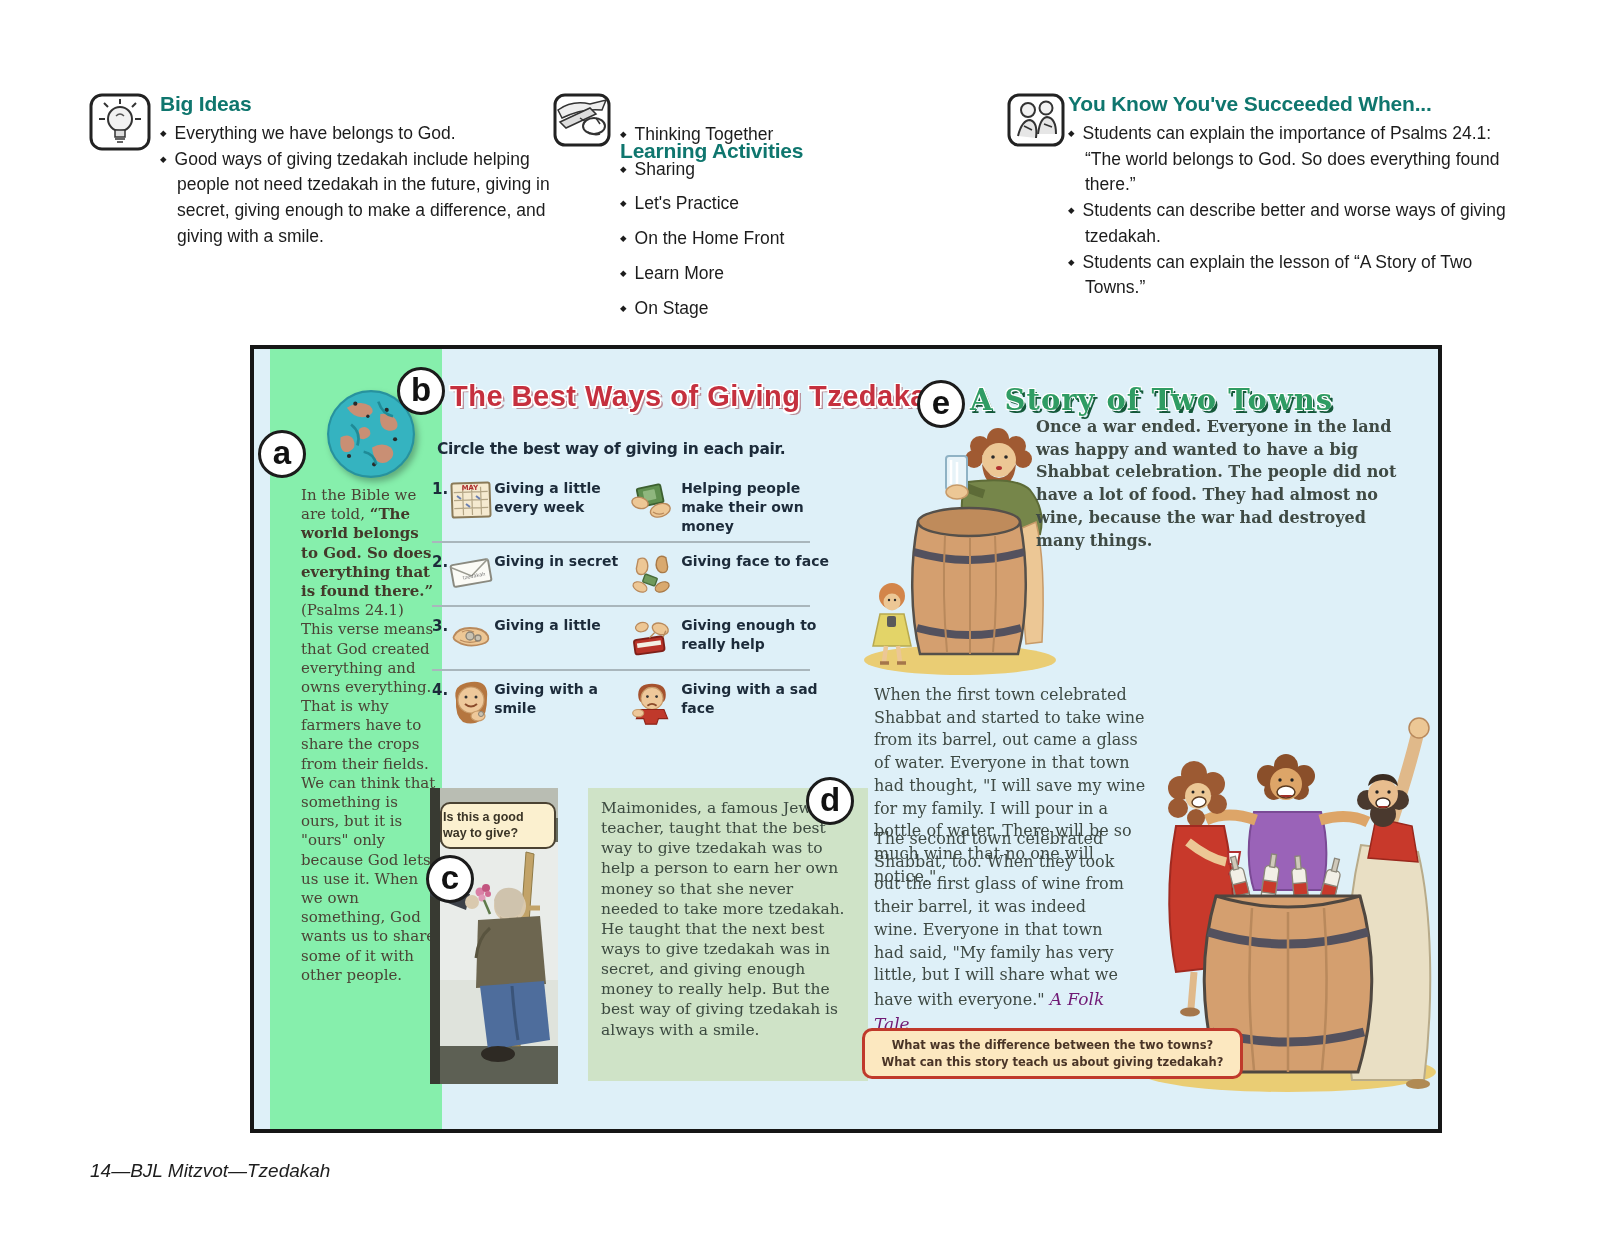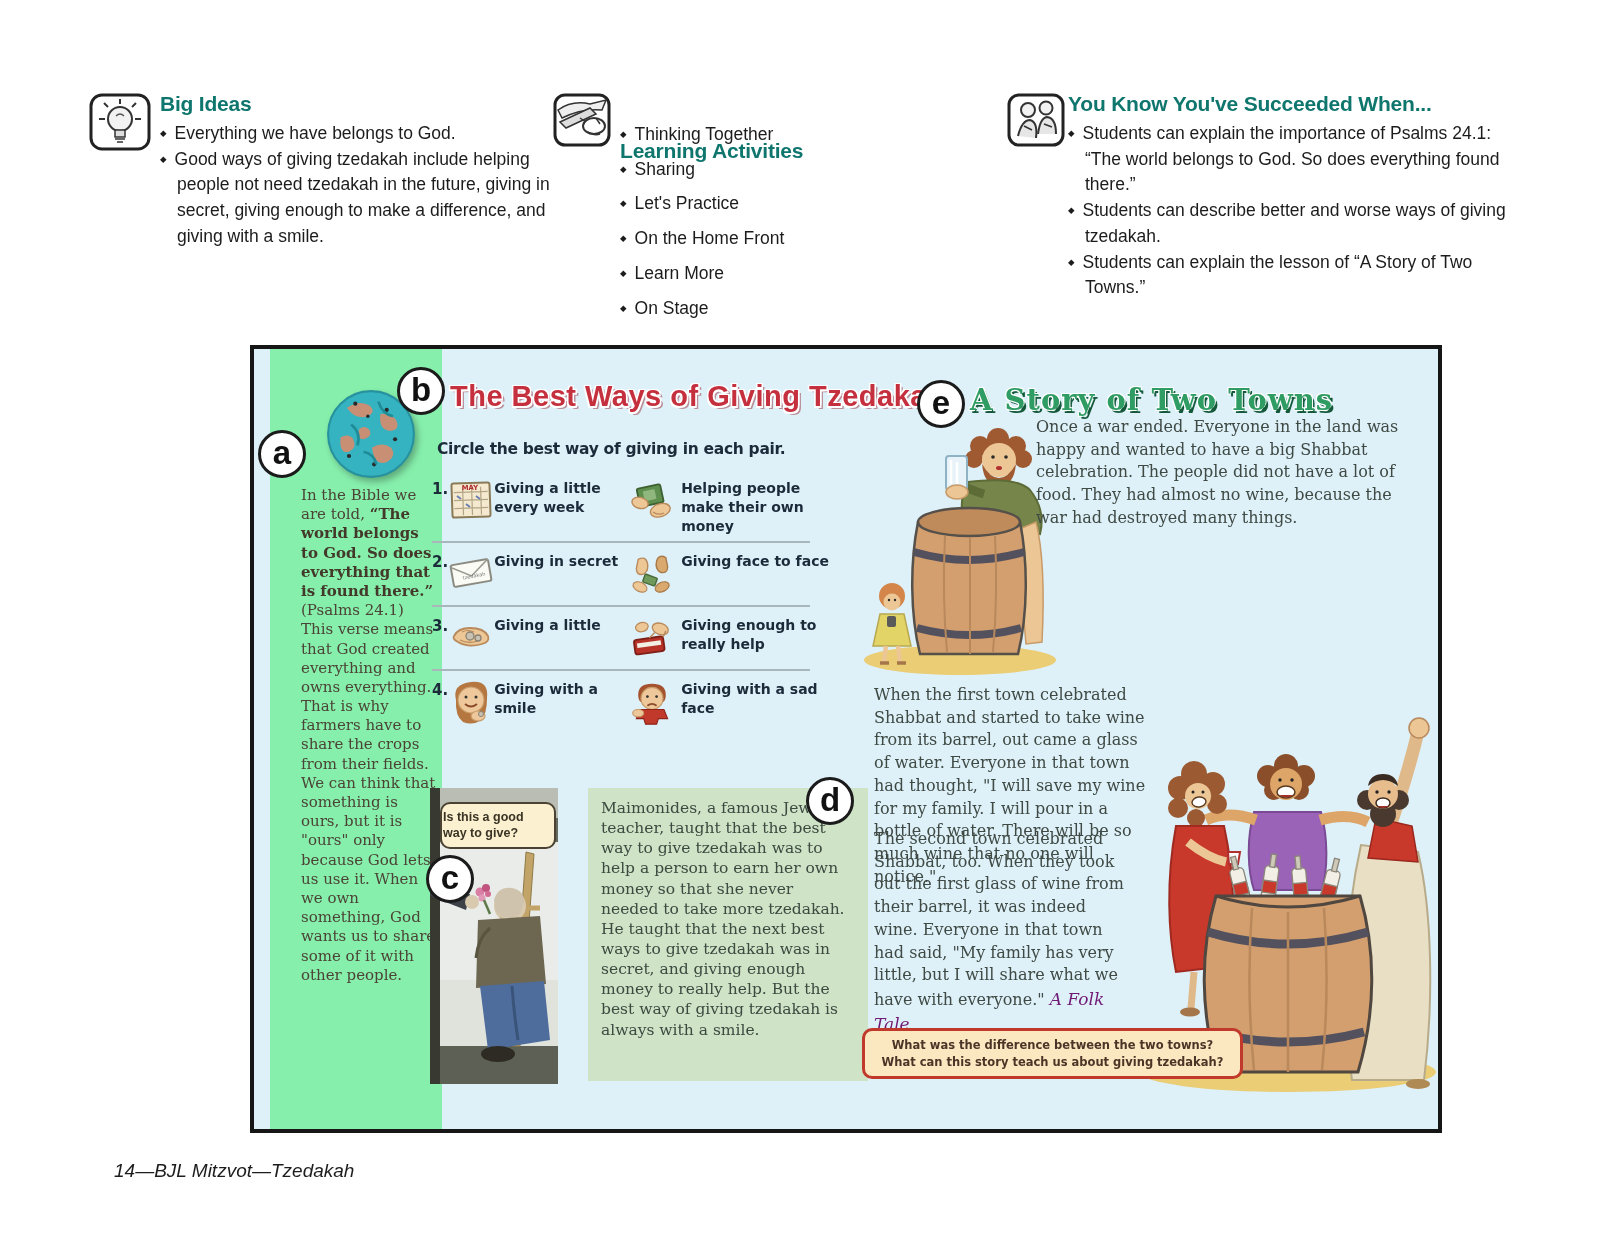--- a/index.html
+++ b/index.html
@@ -50,34 +50,34 @@
 
   .photo { position:absolute; left:176px; top:439px; width:128px; height:296px; z-index:4; }
   .bubble { position:absolute; left:186px; top:453px; width:116px; z-index:6; background:#fbf0cf;
             border:2px solid #4a4232; border-radius:10px; padding:5px 1px;
             font-size:12.5px; font-weight:bold; color:#3a3426; line-height:1.3; }
 
   .green-box { position:absolute; left:306px; top:439px; width:280px; height:293px; background:#cfe3c7; z-index:3;
                padding:10px 13px; font-family:"DejaVu Serif", serif; font-size:15.5px; line-height:1.3; color:#3c4a40;margin-left:28px; }
 
   .story { position:absolute; font-family:"DejaVu Serif", serif; font-size:16px; line-height:1.42; color:#3f4a44; z-index:2; }
-  .p1 { left:782px; top:67px;  width:372px; }
+  .p1 { left:782px; top:67px;  width:372px;font-weight:bold; }
   .p2 { left:786px; top:193px; width:362px; }
   .p3 { left:620px; top:335px; width:524px; }
   .p3 .wrap-spacer { float:right; width:250px; height:120px; margin-top:46px; }
   .p4 { left:620px; top:479px; width:250px; }
   .folk { font-style:italic; font-size:17px; color:#701a75; }
 
   .question-box { position:absolute; left:608px; top:679px; width:381px; z-index:8;
                   background:#fce8c0; border:3px solid #c0392b; border-radius:10px;
                   padding:6px 4px; text-align:center; }
   .question-box div { font-size:11.5px; font-weight:bold; color:#4a3527; white-space:nowrap; line-height:1.45; }
 
   .illu { position:absolute; z-index:1; }
-  .footer { position:absolute; left:90px; top:1160px; font-size:19px; font-style:italic; color:#1d1d1d;margin-left:24px; }
+  .footer { position:absolute; left:90px; top:1160px; font-size:19px; font-style:italic; color:#1d1d1d; }
 </style>
 </head>
 <body>
 
 <svg class="hdr-icon" style="left:88px; top:92px;" width="64" height="60" viewBox="0 0 64 60">
   <rect x="3" y="3" width="58" height="54" rx="11" fill="#fff" stroke="#222" stroke-width="3"></rect>
   <circle cx="32" cy="27" r="12" fill="#f2f2f2" stroke="#333" stroke-width="2"></circle>
   <rect x="27" y="38" width="10" height="7" fill="#ddd" stroke="#333" stroke-width="1.5"></rect>
   <path d="M27,47 h10 M29,50 h6" stroke="#333" stroke-width="1.5" fill="none"></path>
   <path d="M32,12 v-5 M20,15 l-4,-4 M44,15 l4,-4 M17,27 h-6 M47,27 h6" stroke="#333" stroke-width="2" fill="none"></path>

